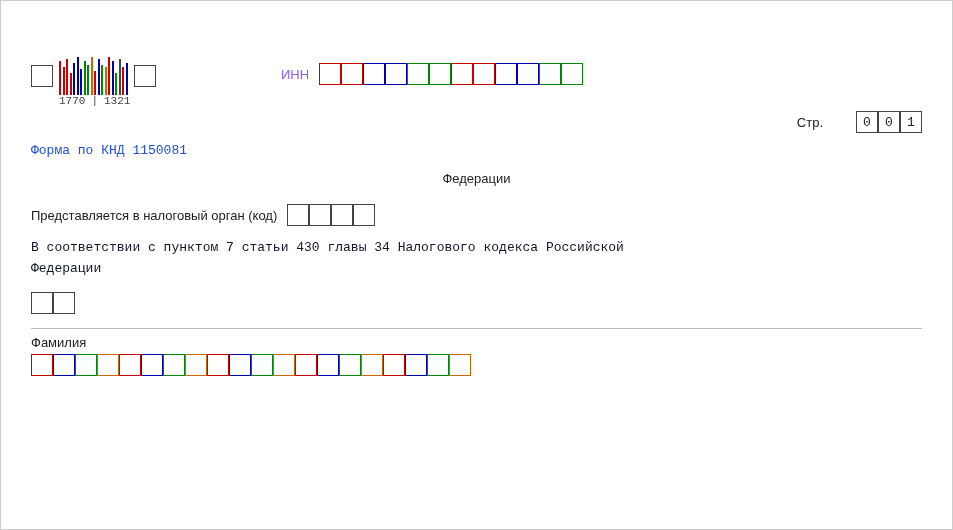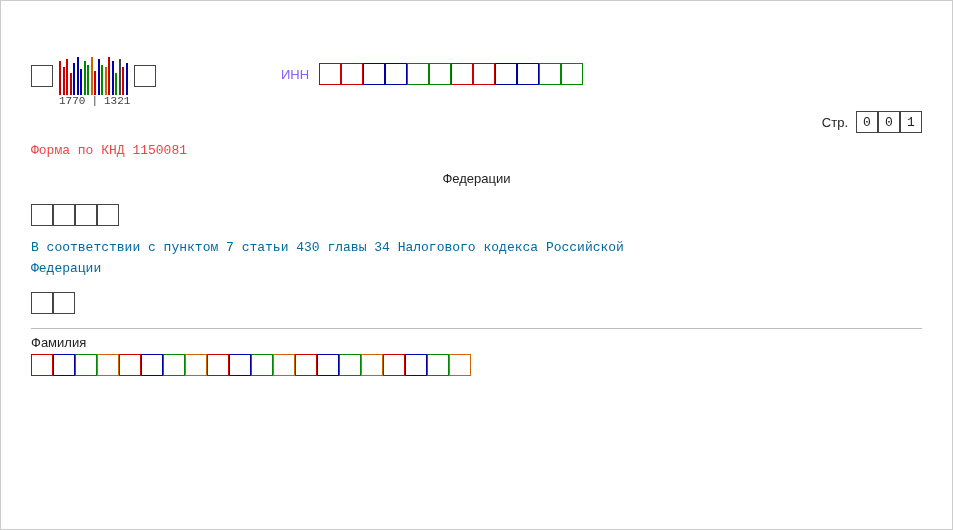--- a/index.html
+++ b/index.html
@@ -84,33 +84,33 @@
     .inn-cells .cell:nth-child(7)  { border-color: #c00; }
     .inn-cells .cell:nth-child(8)  { border-color: #c00; }
     .inn-cells .cell:nth-child(9)  { border-color: #00a; }
     .inn-cells .cell:nth-child(10) { border-color: #00a; }
     .inn-cells .cell:nth-child(11) { border-color: #080; }
     .inn-cells .cell:nth-child(12) { border-color: #080; }
 
     .page-num-label {
       font-family: Arial, sans-serif;
       font-size: 13px;
-      margin-right: 0;
+      margin-right: 25px;
     }
 
     .page-cells .cell {
       border-color: #444;
       font-size: 13px;
     }
 
     
     .form-knd {
       font-family: 'Courier New', Courier, monospace;
       font-size: 13px;
-      color: #ef4444;
+      color: #1d4ed8;
       margin-bottom: 10px;
       margin-top: 4px;
     }
 
     .form-title {
       text-align: center;
       font-family: Arial, sans-serif;
       font-size: 13px;
       color: #222;
       margin-bottom: 14px;
@@ -129,21 +129,21 @@
 
     .tax-organ-cells .cell:nth-child(1) { border-color: #444; }
     .tax-organ-cells .cell:nth-child(2) { border-color: #444; }
     .tax-organ-cells .cell:nth-child(3) { border-color: #444; }
     .tax-organ-cells .cell:nth-child(4) { border-color: #444; }
 
     
     .accordance-text {
       font-family: 'Courier New', Courier, monospace;
       font-size: 13px;
-      color: #0369a1;
+      color: #0f172a;
       margin-bottom: 12px;
       line-height: 1.6;
       text-align: justify;
     }
 
     
     .category-row {
       display: flex;
       align-items: center;
       gap: 10px;
@@ -320,20 +320,21 @@
     </div>
   </div>
 
   <div class="form-knd" style="margin-top:10px;">Форма по КНД 1150081</div>
 
   <div class="form-title">
     <div>Федерации</div>
   </div>
 
   <div class="tax-organ-row">
+    <span>Представляется в налоговый орган (код)</span>
     <div class="input-cells tax-organ-cells">
       <div class="cell" style="border-color:#444;"></div>
       <div class="cell" style="border-color:#444;"></div>
       <div class="cell" style="border-color:#444;"></div>
       <div class="cell" style="border-color:#444;"></div>
     </div>
   </div>
 
   <div class="accordance-text" style="white-space:pre-line;">В  соответствии  с  пунктом  7  статьи  430  главы  34  Налогового  кодекса  Российской
 Федерации</div>

